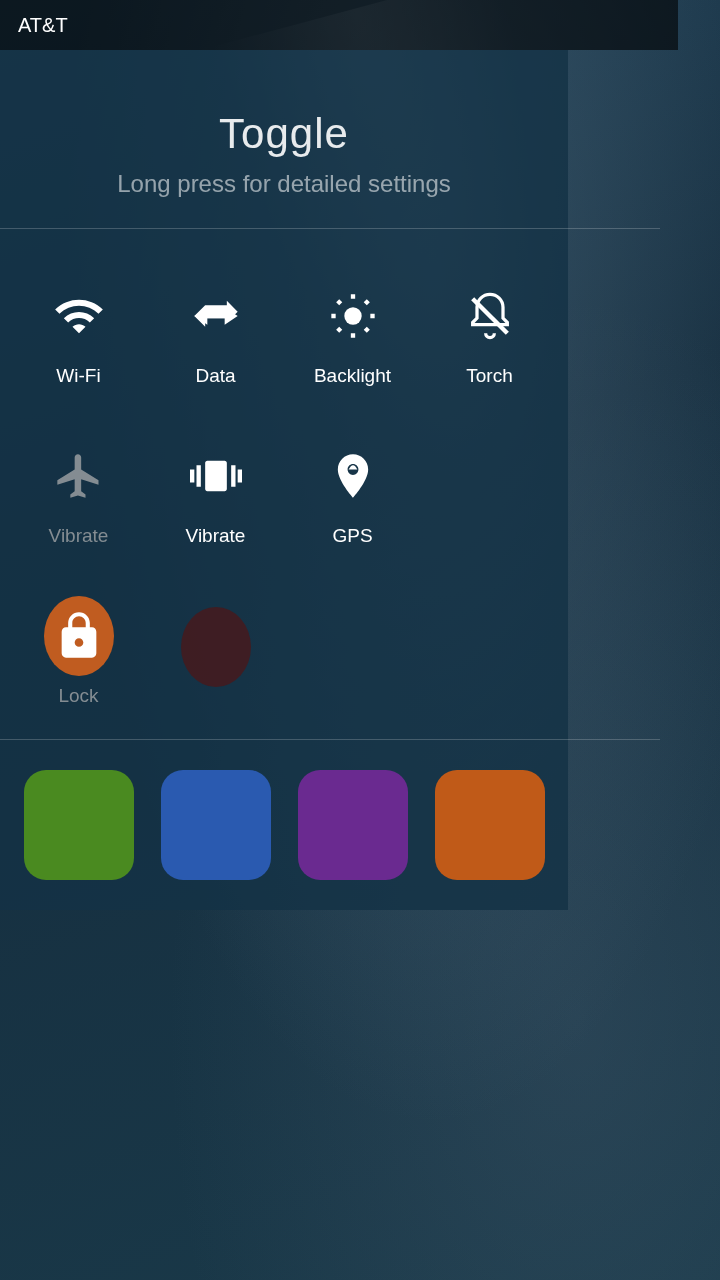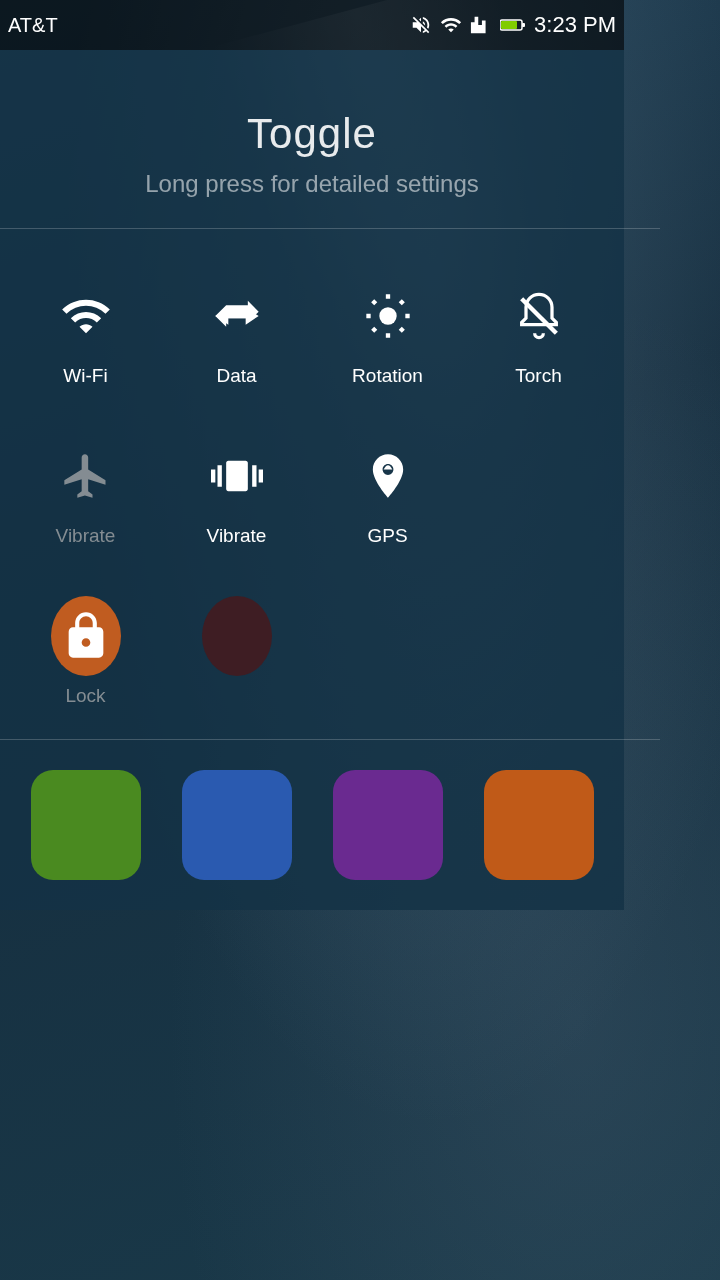--- a/index.html
+++ b/index.html
@@ -33,27 +33,27 @@
       height: 500px;
       background: radial-gradient(ellipse at 50% 0%, rgba(200,220,240,0.15) 0%, transparent 70%);
       transform: translateX(-30%) rotate(-15deg);
       z-index: 1;
     }
 
     
     .status-bar {
       position: relative;
       z-index: 10;
-      width: 624px;
+      width: 678px;
       height: 50px;
       background: rgba(0,0,0,0.6);
       display: flex;
       align-items: center;
       justify-content: space-between;
-      padding: 0 8px;
+      padding: 0 18px;
     }
 
     .status-carrier {
       color: white;
       font-size: 20px;
       font-weight: 400;
     }
 
     .status-icons {
       display: flex;
@@ -64,21 +64,21 @@
     .status-time {
       color: white;
       font-size: 22px;
       font-weight: 400;
     }
 
     
     .panel {
       position: relative;
       z-index: 5;
-      width: 624px;
+      width: 568px;
       background: rgba(20, 50, 70, 0.82);
       padding-top: 60px;
       padding-bottom: 20px;
     }
 
     .panel-title {
       text-align: center;
       color: rgba(255,255,255,0.9);
       font-size: 42px;
       font-weight: 300;
@@ -107,21 +107,21 @@
       grid-template-columns: repeat(4, 1fr);
       gap: 0;
       padding: 0 10px;
       margin-bottom: 10px;
     }
 
     .toggle-item {
       display: flex;
       flex-direction: column;
       align-items: center;
-      justify-content: space-between;
+      justify-content: center;
       padding: 22px 10px;
       cursor: pointer;
     }
 
     .toggle-icon {
       width: 70px;
       height: 70px;
       display: flex;
       align-items: center;
       justify-content: center;
@@ -202,41 +202,20 @@
     .app-orange { background: #c05a18; }
   </style>
 </head>
 <body>
 
 <div class="bg"></div>
 <div class="beam"></div>
 
 <div class="status-bar">
   <span class="status-carrier">AT&amp;T</span>
-  <div class="status-icons">
-
-    <svg width="22" height="22" viewBox="0 0 24 24" fill="white">
-      <path d="M16.5 12c0-1.77-1.02-3.29-2.5-4.03v2.21l2.45 2.45c.03-.2.05-.41.05-.63zm2.5 0c0 .94-.2 1.82-.54 2.64l1.51 1.51C20.63 14.91 21 13.5 21 12c0-4.28-2.99-7.86-7-8.77v2.06c2.89.86 5 3.54 5 6.71zM4.27 3L3 4.27 7.73 9H3v6h4l5 5v-6.73l4.25 4.25c-.67.52-1.42.93-2.25 1.18v2.06c1.38-.31 2.63-.95 3.69-1.81L19.73 21 21 19.73l-9-9L4.27 3zM12 4L9.91 6.09 12 8.18V4z"></path>
-    </svg>
-
-    <svg width="22" height="22" viewBox="0 0 24 24" fill="white">
-      <path d="M1 9l2 2c4.97-4.97 13.03-4.97 18 0l2-2C16.93 2.93 7.08 2.93 1 9zm8 8l3 3 3-3c-1.65-1.66-4.34-1.66-6 0zm-4-4l2 2c2.76-2.76 7.24-2.76 10 0l2-2C15.14 9.14 8.87 9.14 5 13z"></path>
-    </svg>
-
-    <svg width="22" height="22" viewBox="0 0 24 24" fill="white">
-      <path d="M1 21h4V9H1v12zm0 0M5 21h4V3H5v18zm0 0M9 21h4V12H9v9zm0 0M13 21h4V7h-4v14zm0 0"></path>
-    </svg>
-
-    <svg width="26" height="22" viewBox="0 0 26 14" fill="white">
-      <rect x="0" y="2" width="22" height="10" rx="2" ry="2" stroke="white" stroke-width="1.5" fill="none"></rect>
-      <rect x="1" y="3" width="16" height="8" rx="1" fill="#80cc00"></rect>
-      <rect x="22" y="5" width="3" height="4" rx="1" fill="white"></rect>
-    </svg>
-    <span class="status-time">3:23 PM</span>
-  </div>
 </div>
 
 <div class="panel">
 
   <div class="panel-title">Toggle</div>
   <div class="panel-subtitle">Long press for detailed settings</div>
 
   <div class="divider"></div>
 
   <div class="toggle-grid">
@@ -260,21 +239,21 @@
       <span class="toggle-label active">Data</span>
     </div>
 
     <div class="toggle-item">
       <div class="toggle-icon">
         <svg viewBox="0 0 24 24" fill="white">
           <circle cx="12" cy="12" r="4" fill="white"></circle>
           <path d="M12 2v2M12 20v2M2 12h2M20 12h2M4.93 4.93l1.41 1.41M17.66 17.66l1.41 1.41M4.93 19.07l1.41-1.41M17.66 6.34l1.41-1.41" stroke="white" stroke-width="2"></path>
         </svg>
       </div>
-      <span class="toggle-label active">Rotation</span>
+      <span class="toggle-label active">Backlight</span>
     </div>
 
     <div class="toggle-item">
       <div class="toggle-icon">
         <svg viewBox="0 0 24 24" fill="none" stroke="white" stroke-width="1.5">
           <path d="M18 8a6 6 0 0 0-12 0v5l-2 2v1h16v-1l-2-2V8z" fill="none"></path>
           <path d="M10 20a2 2 0 0 0 4 0"></path>
           <line x1="4" y1="4" x2="20" y2="20" stroke="white" stroke-width="2"></line>
         </svg>
       </div>

